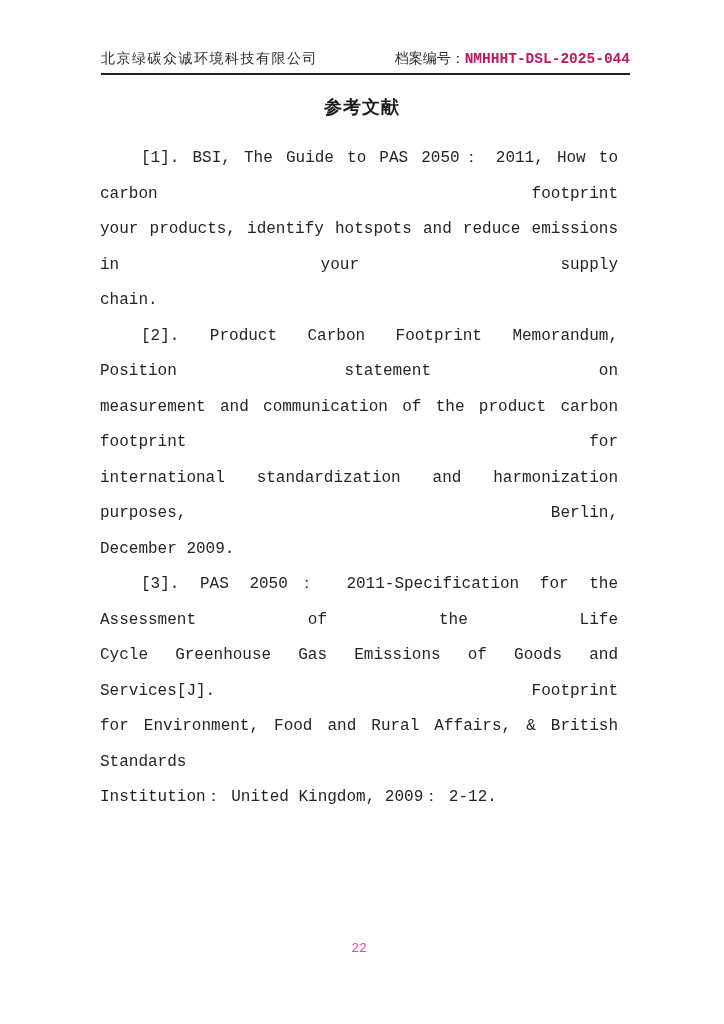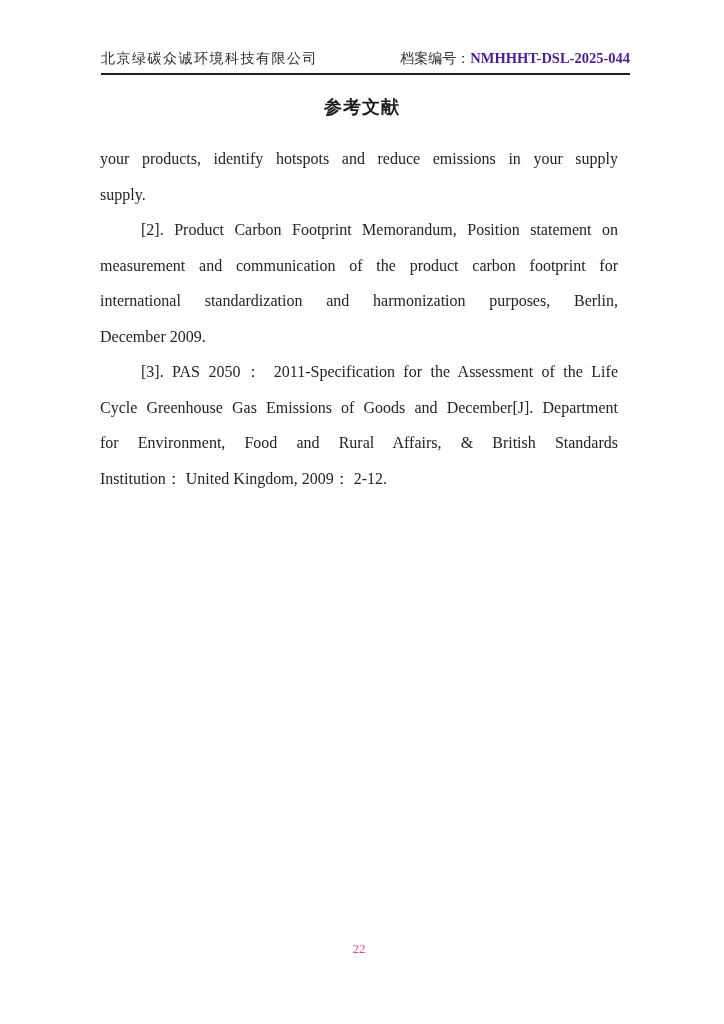--- a/index.html
+++ b/index.html
@@ -5,21 +5,21 @@
   html, body {
     margin: 0;
     padding: 0;
     background: #ffffff;
   }
   .page {
     position: relative;
     width: 724px;
     height: 1024px;
     background: #ffffff;
-    font-family: Liberation Serif, serif;
+    font-family: Liberation Mono, monospace;
     color: #222222;
     overflow: hidden;
   }
   .header {
     position: absolute;
     left: 101px;
     top: 50px;
     width: 529px;
     display: flex;
     justify-content: space-between;
@@ -33,21 +33,21 @@
     letter-spacing: 1.5px;
   }
   .header .docnum-wrap {
     font-size: 14px;
     color: #2b2b2b;
     white-space: nowrap;
   }
   .header .doc-number {
     font-weight: bold;
     font-size: 14.5px;
-    color: #4c1d95;
+    color: #be185d;
     text-align: right;
   }
   .title {
     position: absolute;
     left: 0;
     top: 95px;
     width: 724px;
     text-align: center;
     font-size: 18px;
     font-weight: bold;
@@ -95,34 +95,35 @@
     <span class="docnum-wrap">
       <span>档案编号：</span><span class="doc-number">NMHHHT-DSL-2025-044</span>
     </span>
   </div>
 
   <div class="title">参考文献</div>
 
   <div class="content">
 
     <div>
+      <div class="ref-line first">[1]. BSI, The Guide to PAS 2050： 2011, How to carbon footprint</div>
       <div class="ref-line">your products, identify hotspots and reduce emissions in your supply</div>
-      <div class="ref-line last">supply.</div>
+      <div class="ref-line last">chain.</div>
     </div>
 
     <div>
       <div class="ref-line first">[2]. Product Carbon Footprint Memorandum, Position statement on</div>
       <div class="ref-line">measurement and communication of the product carbon footprint for</div>
       <div class="ref-line">international standardization and harmonization purposes, Berlin,</div>
       <div class="ref-line last">December 2009.</div>
     </div>
 
     <div>
       <div class="ref-line first">[3]. PAS 2050： 2011-Specification for the Assessment of the Life</div>
-      <div class="ref-line">Cycle Greenhouse Gas Emissions of Goods and December[J]. Department</div>
+      <div class="ref-line">Cycle Greenhouse Gas Emissions of Goods and Services[J]. Footprint</div>
       <div class="ref-line">for Environment, Food and Rural Affairs, &amp; British Standards</div>
       <div class="ref-line last">Institution： United Kingdom, 2009： 2-12.</div>
     </div>
 
   </div>
 
   <div class="page-number">22</div>
 
 </div>
 

